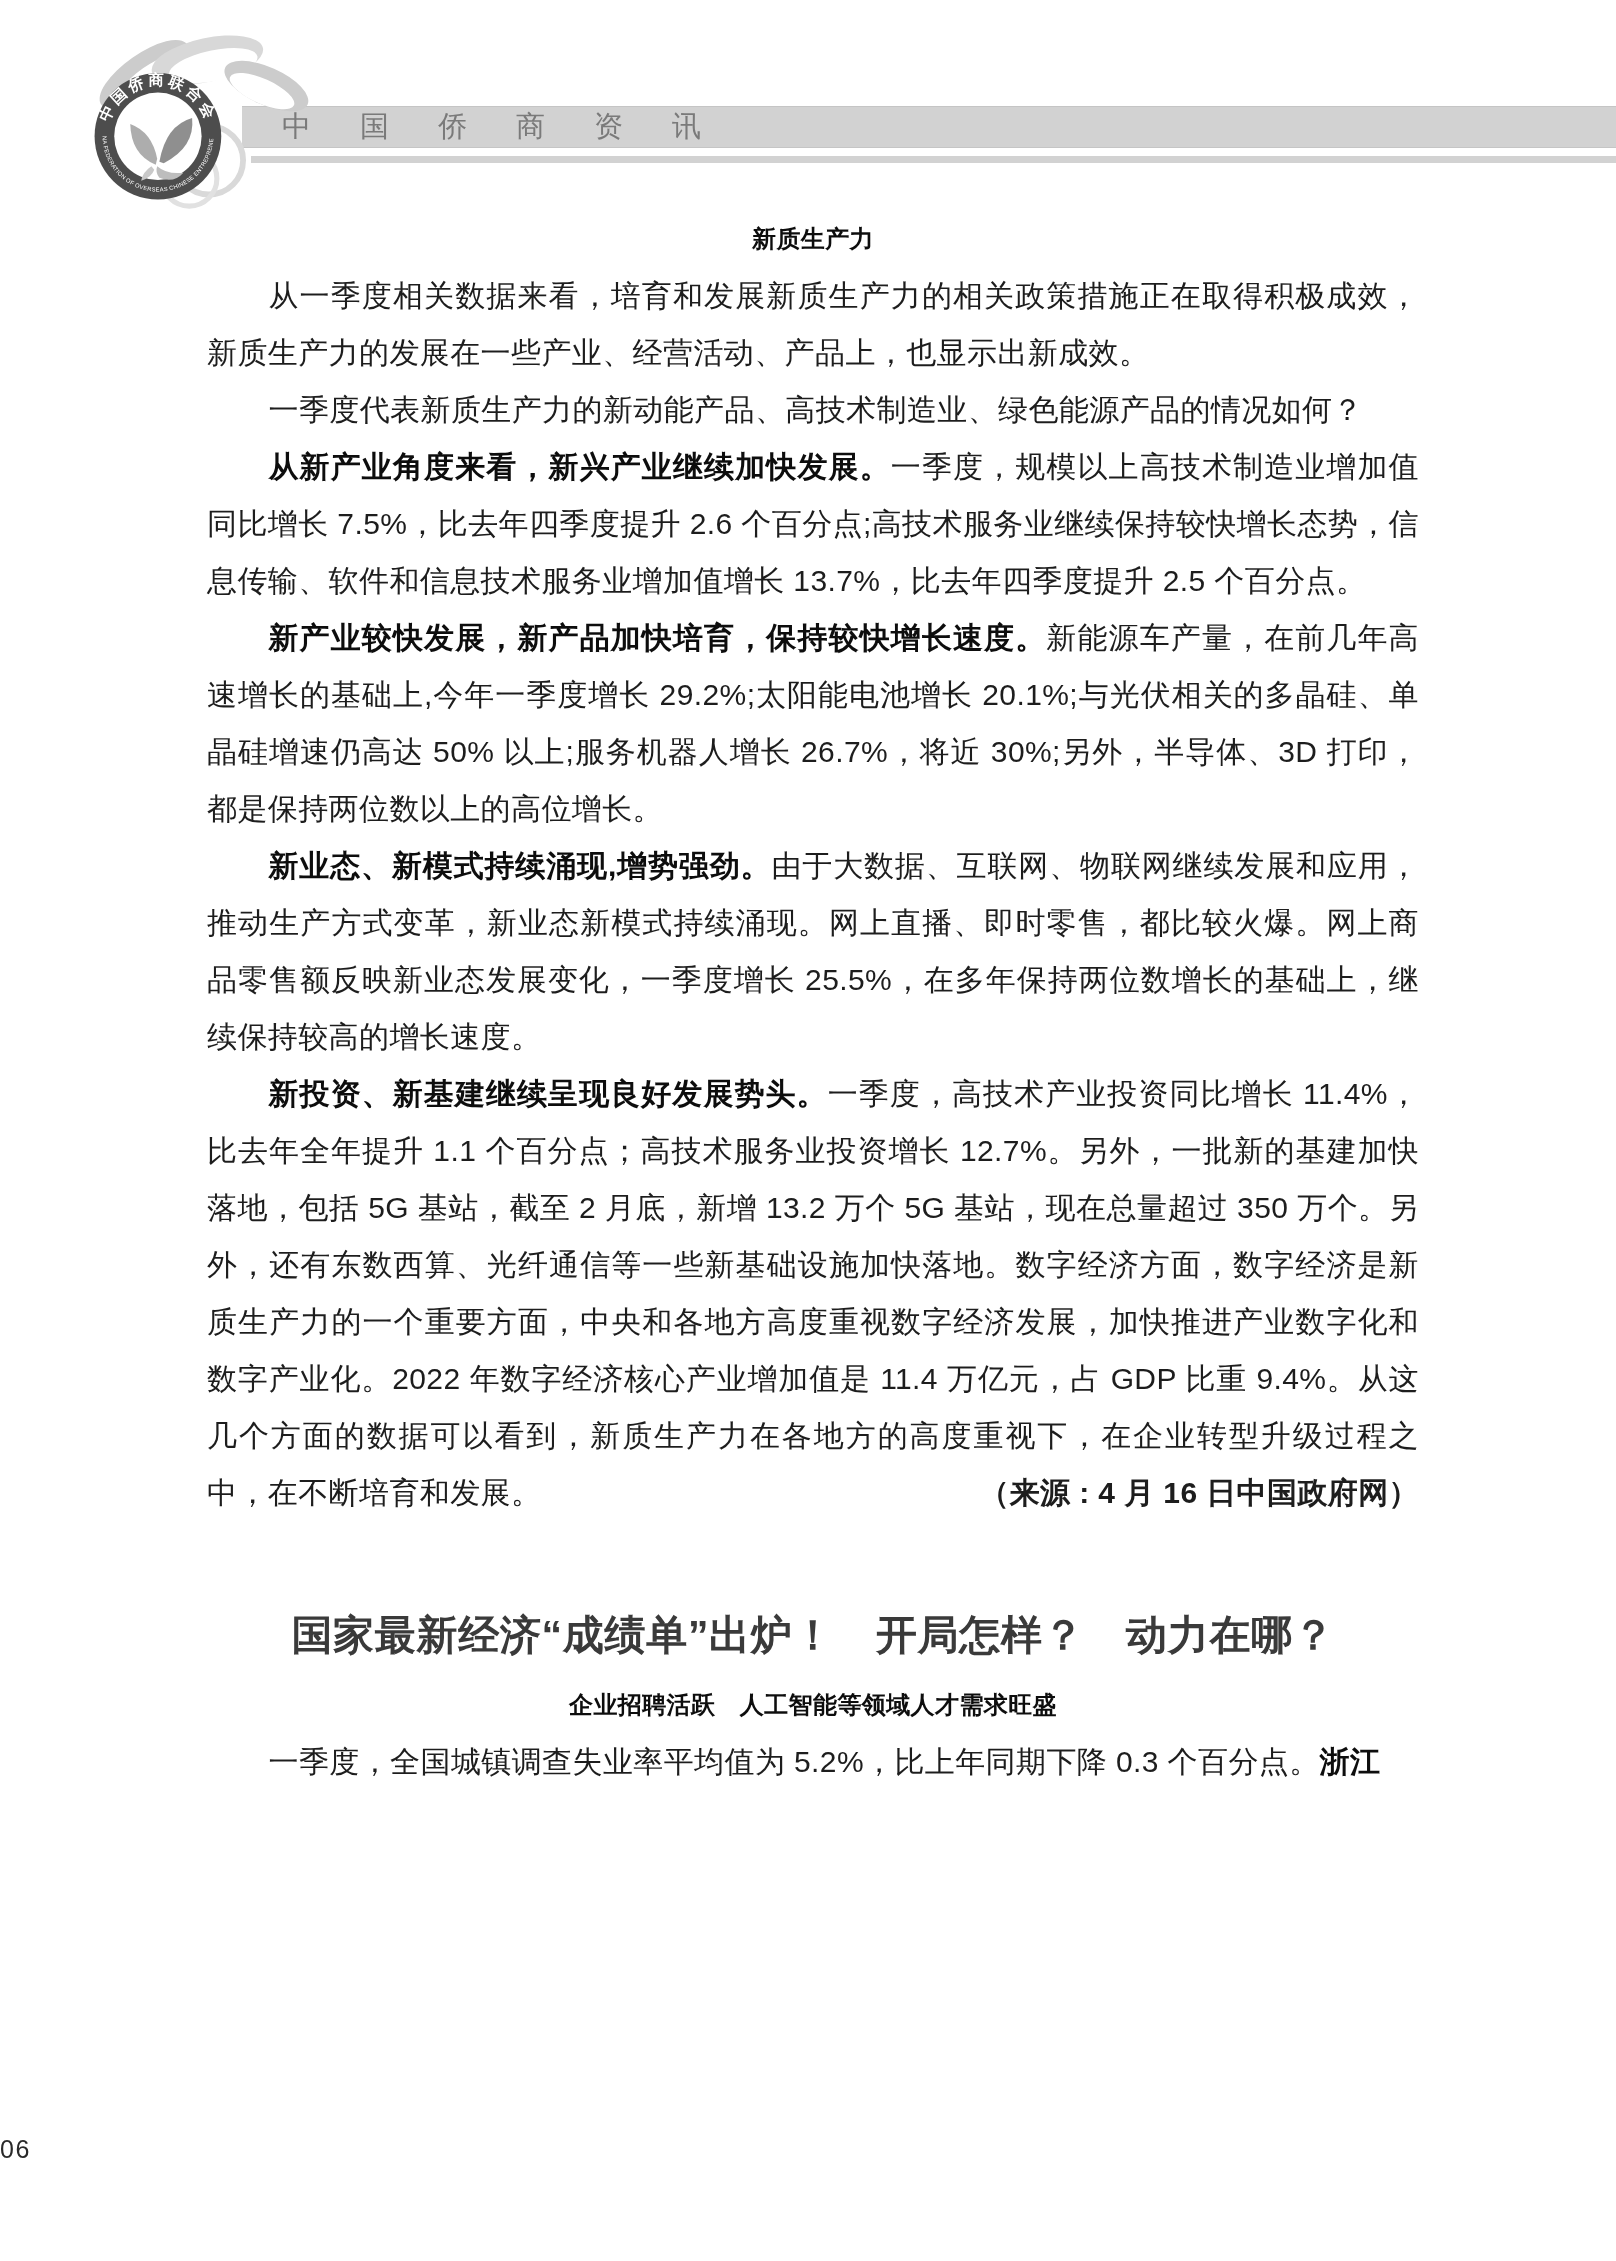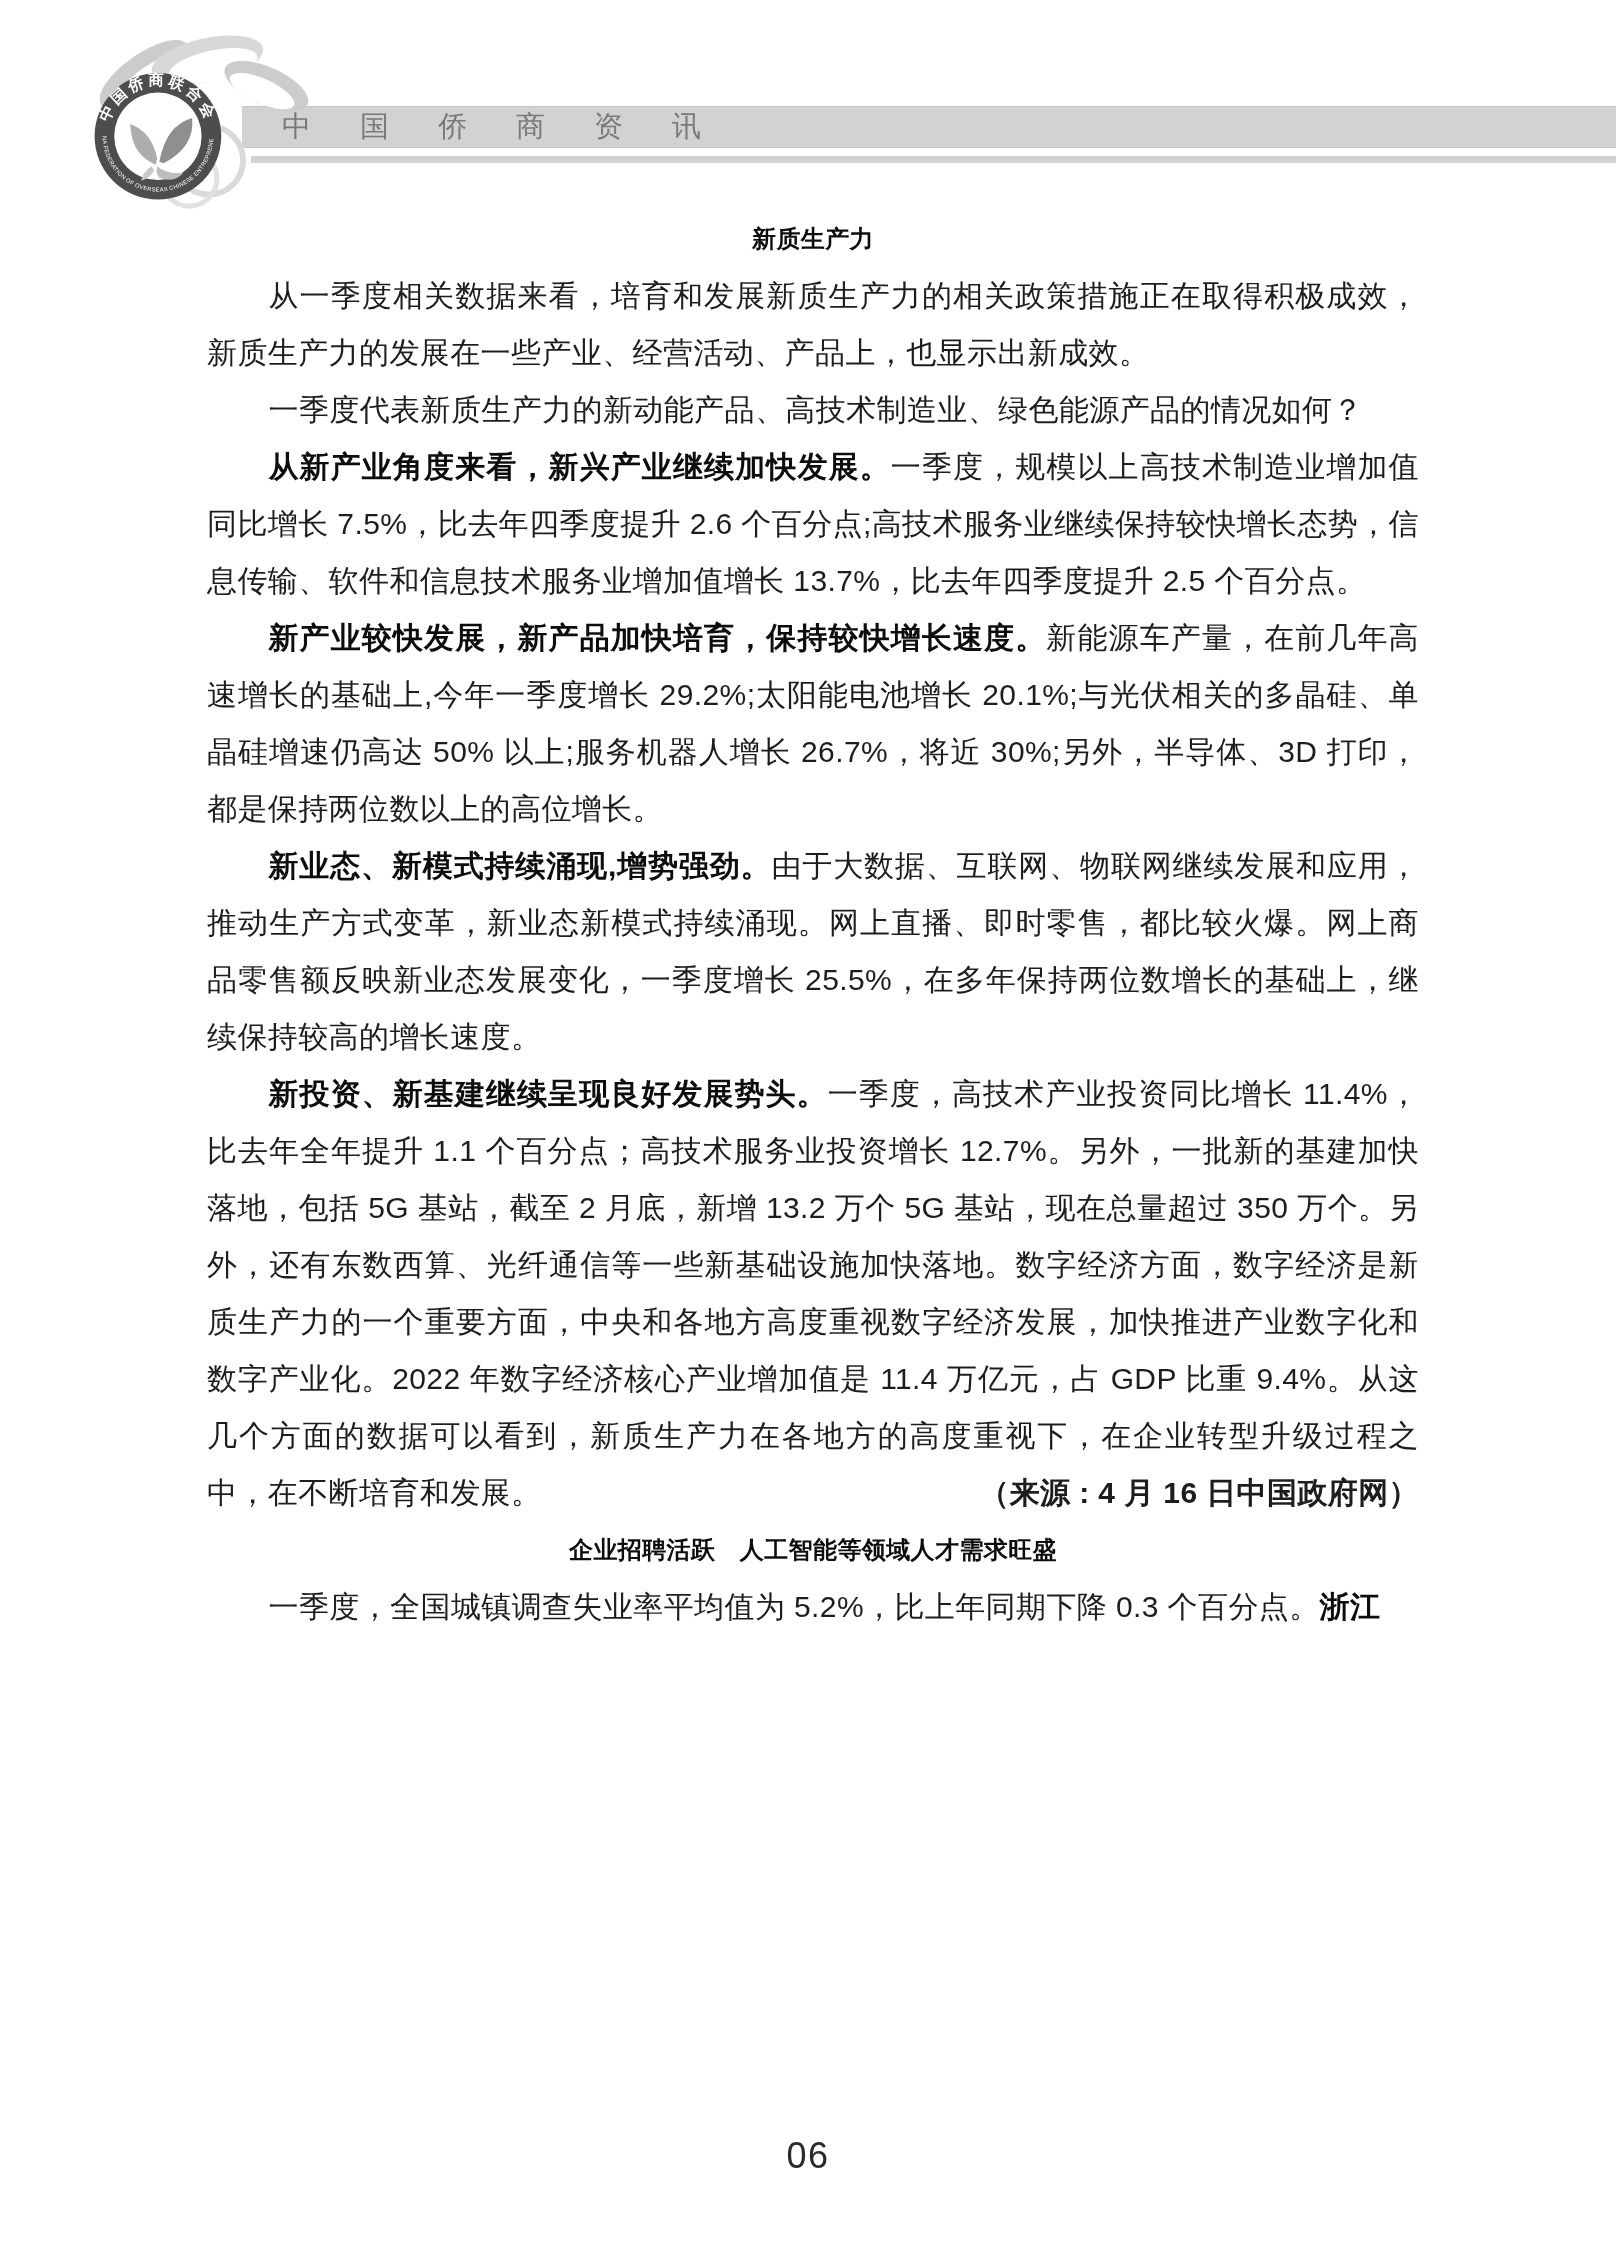--- a/index.html
+++ b/index.html
@@ -34,22 +34,22 @@
   .mid-heading{
     margin:0;font-size:24px;font-weight:bold;color:#0d0d0d;
     text-align:center;line-height:57px;text-indent:0;
   }
   .section-title{
     margin:81px 0 8px 0;font-size:41px;font-weight:bold;color:#3a3a3a;
     text-align:center;line-height:66px;text-indent:0;letter-spacing:0.7px;
   }
   .source{float:right;font-weight:bold;}
   .page-number{
-    position:absolute;top:2135px;left:0;width:100%;text-align:center;
-    font-size:36px;color:#2a2a2a;letter-spacing:1.5px;
+    position:absolute;top:2135px;left:0;width:100%;
+    font-size:25px;color:#2a2a2a;letter-spacing:1.5px;
   }
 </style>
 </head>
 <body>
 
 <div class="page">
 
   <div class="banner-strip"></div>
   <div class="banner-substrip"></div>
   <div class="banner-title">中国侨商资讯</div>
@@ -104,20 +104,21 @@
     <p class="ind"><span>一季度代表新质生产力的新动能产品、高技术制造业、绿色能源产品的情况如何？</span></p>
 
     <p class="ind"><b>从新产业角度来看，新兴产业继续加快发展。</b><span>一季度，规模以上高技术制造业增加值同比增长 7.5%，比去年四季度提升 2.6 个百分点;高技术服务业继续保持较快增长态势，信息传输、软件和信息技术服务业增加值增长 13.7%，比去年四季度提升 2.5 个百分点。</span></p>
 
     <p class="ind"><b>新产业较快发展，新产品加快培育，保持较快增长速度。</b><span>新能源车产量，在前几年高速增长的基础上,今年一季度增长 29.2%;太阳能电池增长 20.1%;与光伏相关的多晶硅、单晶硅增速仍高达 50% 以上;服务机器人增长 26.7%，将近 30%;另外，半导体、3D 打印，都是保持两位数以上的高位增长。</span></p>
 
     <p class="ind"><b>新业态、新模式持续涌现,增势强劲。</b><span>由于大数据、互联网、物联网继续发展和应用，推动生产方式变革，新业态新模式持续涌现。网上直播、即时零售，都比较火爆。网上商品零售额反映新业态发展变化，一季度增长 25.5%，在多年保持两位数增长的基础上，继续保持较高的增长速度。</span></p>
 
     <p class="ind"><b>新投资、新基建继续呈现良好发展势头。</b><span>一季度，高技术产业投资同比增长 11.4%，比去年全年提升 1.1 个百分点；高技术服务业投资增长 12.7%。另外，一批新的基建加快落地，包括 5G 基站，截至 2 月底，新增 13.2 万个 5G 基站，现在总量超过 350 万个。另外，还有东数西算、光纤通信等一些新基础设施加快落地。数字经济方面，数字经济是新质生产力的一个重要方面，中央和各地方高度重视数字经济发展，加快推进产业数字化和数字产业化。2022 年数字经济核心产业增加值是 11.4 万亿元，占 GDP 比重 9.4%。从这几个方面的数据可以看到，新质生产力在各地方的高度重视下，在企业转型升级过程之中，在不断培育和发展。</span><span class="source">（来源 : 4 月 16 日中国政府网）</span></p>
 
+    <h2 class="section-title">国家最新经济“成绩单”出炉！　开局怎样？　动力在哪？</h2>
 
 
     <h3 class="mid-heading">企业招聘活跃　人工智能等领域人才需求旺盛</h3>
 
     <p class="ind"><span>一季度，全国城镇调查失业率平均值为 5.2%，比上年同期下降 0.3 个百分点。</span><b>浙江</b></p>
 
   </div>
 
   <div class="page-number">06</div>
 

